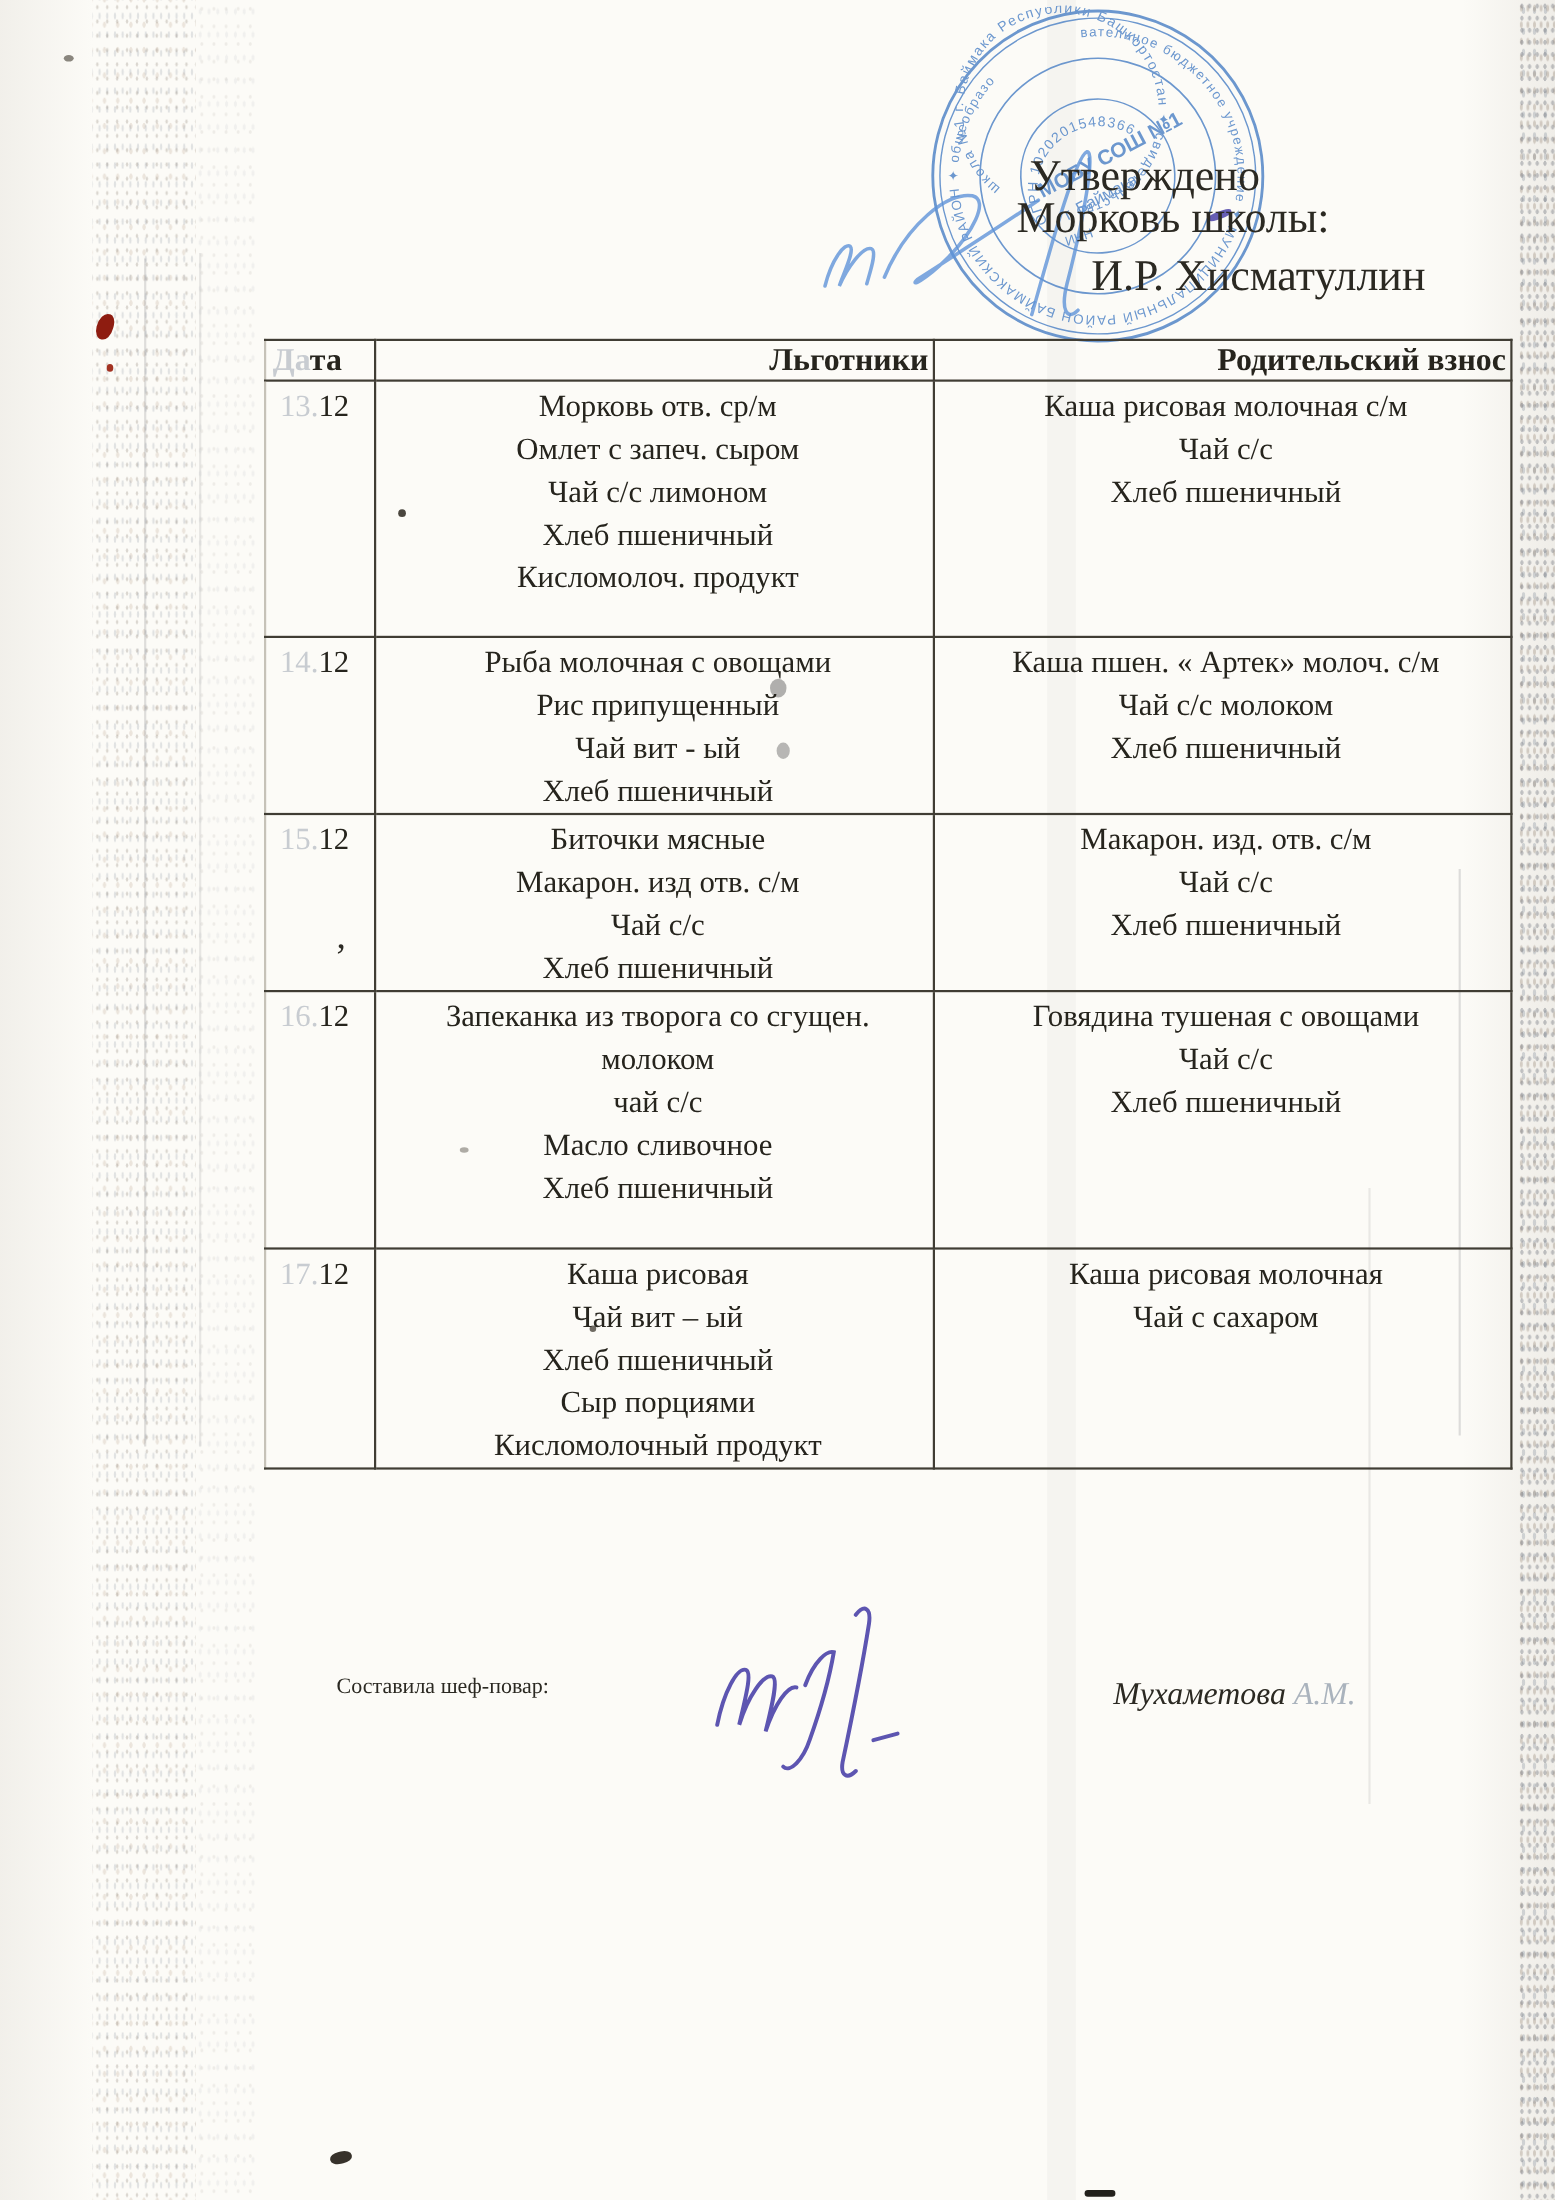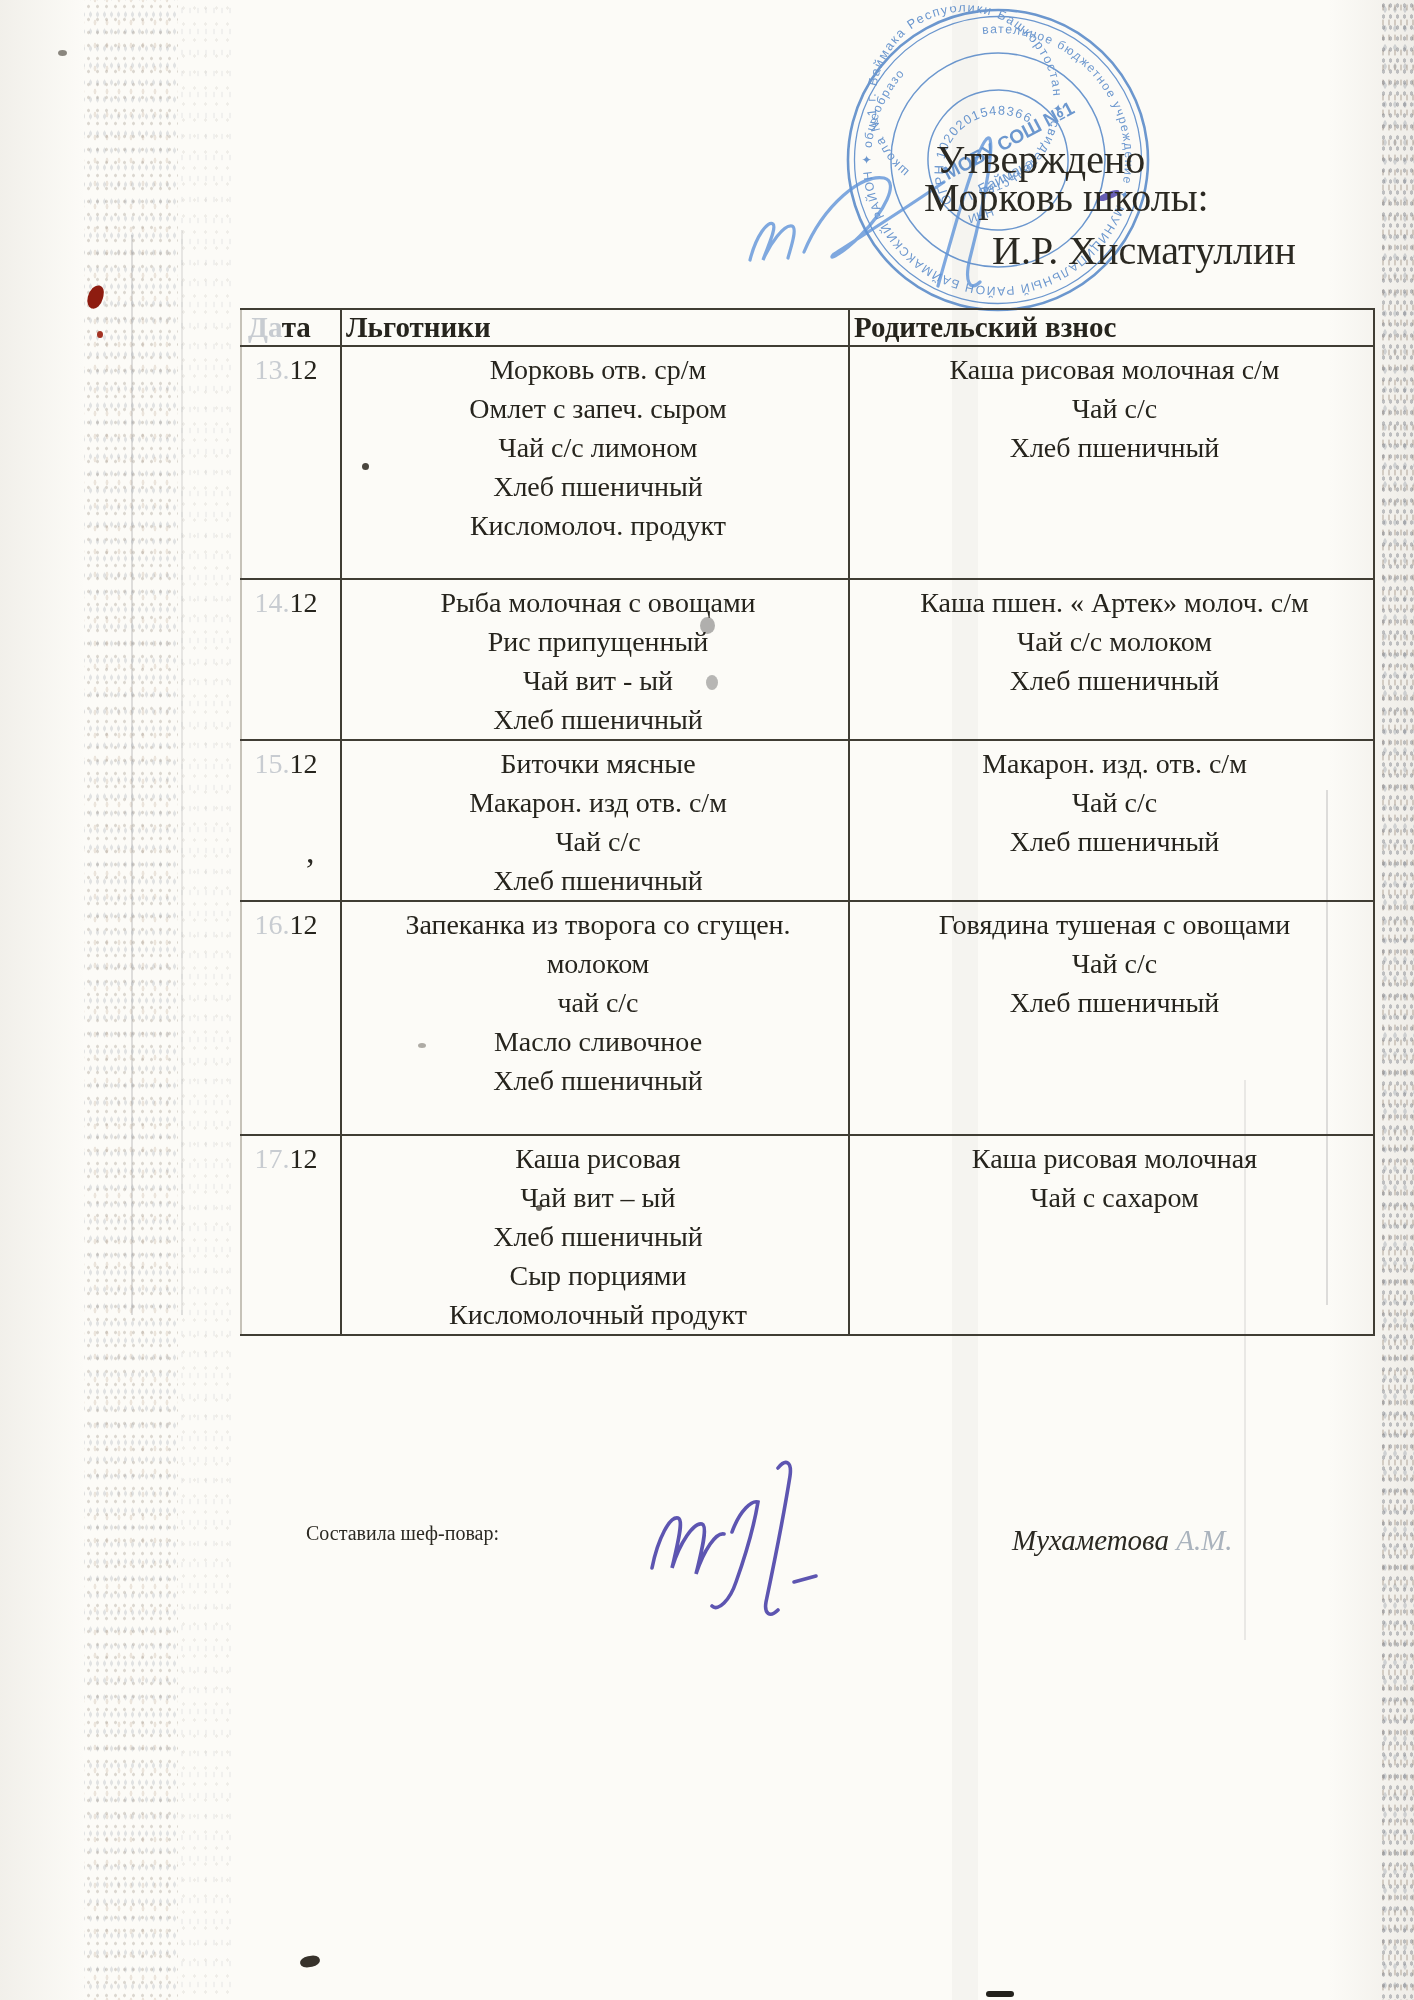--- a/index.html
+++ b/index.html
@@ -56,21 +56,21 @@
     border-collapse:collapse;table-layout:fixed;
     font-size:28px;line-height:39px;color:#26241d;
   }
   table.menu col.c-date{width:100px;}
   table.menu col.c-lg{width:508px;}
   table.menu col.c-vz{width:525px;}
   table.menu th,table.menu td{
     border:2px solid #403d34;vertical-align:top;text-align:center;
     padding:3px 8px 0 14px;font-weight:normal;overflow:hidden;
   }
-  table.menu th{font-weight:bold;text-align:left;height:31px;padding:2px 4px;font-size:29px;line-height:31px;}
+  table.menu th{font-weight:bold;text-align:right;height:31px;padding:2px 4px;font-size:29px;line-height:31px;}
   table.menu th.h-date{text-align:left;padding-left:6px;}
   table.menu td.col-date{text-align:center;padding:3px 12px 0 2px;}
   table.menu tr td,table.menu tr th{border-left-color:#3f3c34;border-radius:12px;}
   table.menu th:first-child,table.menu td:first-child{border-left:2px solid #c6c2b8;}
   table.menu tbody tr:nth-child(1) td{height:228px;}
   table.menu tbody tr:nth-child(2) td{height:155px;}
   table.menu tbody tr:nth-child(3) td{height:152px;}
   table.menu tbody tr:nth-child(4) td{height:229px;}
   table.menu tbody tr:nth-child(5) td{height:186px;}
   .faded{color:#c8ccd1;}

